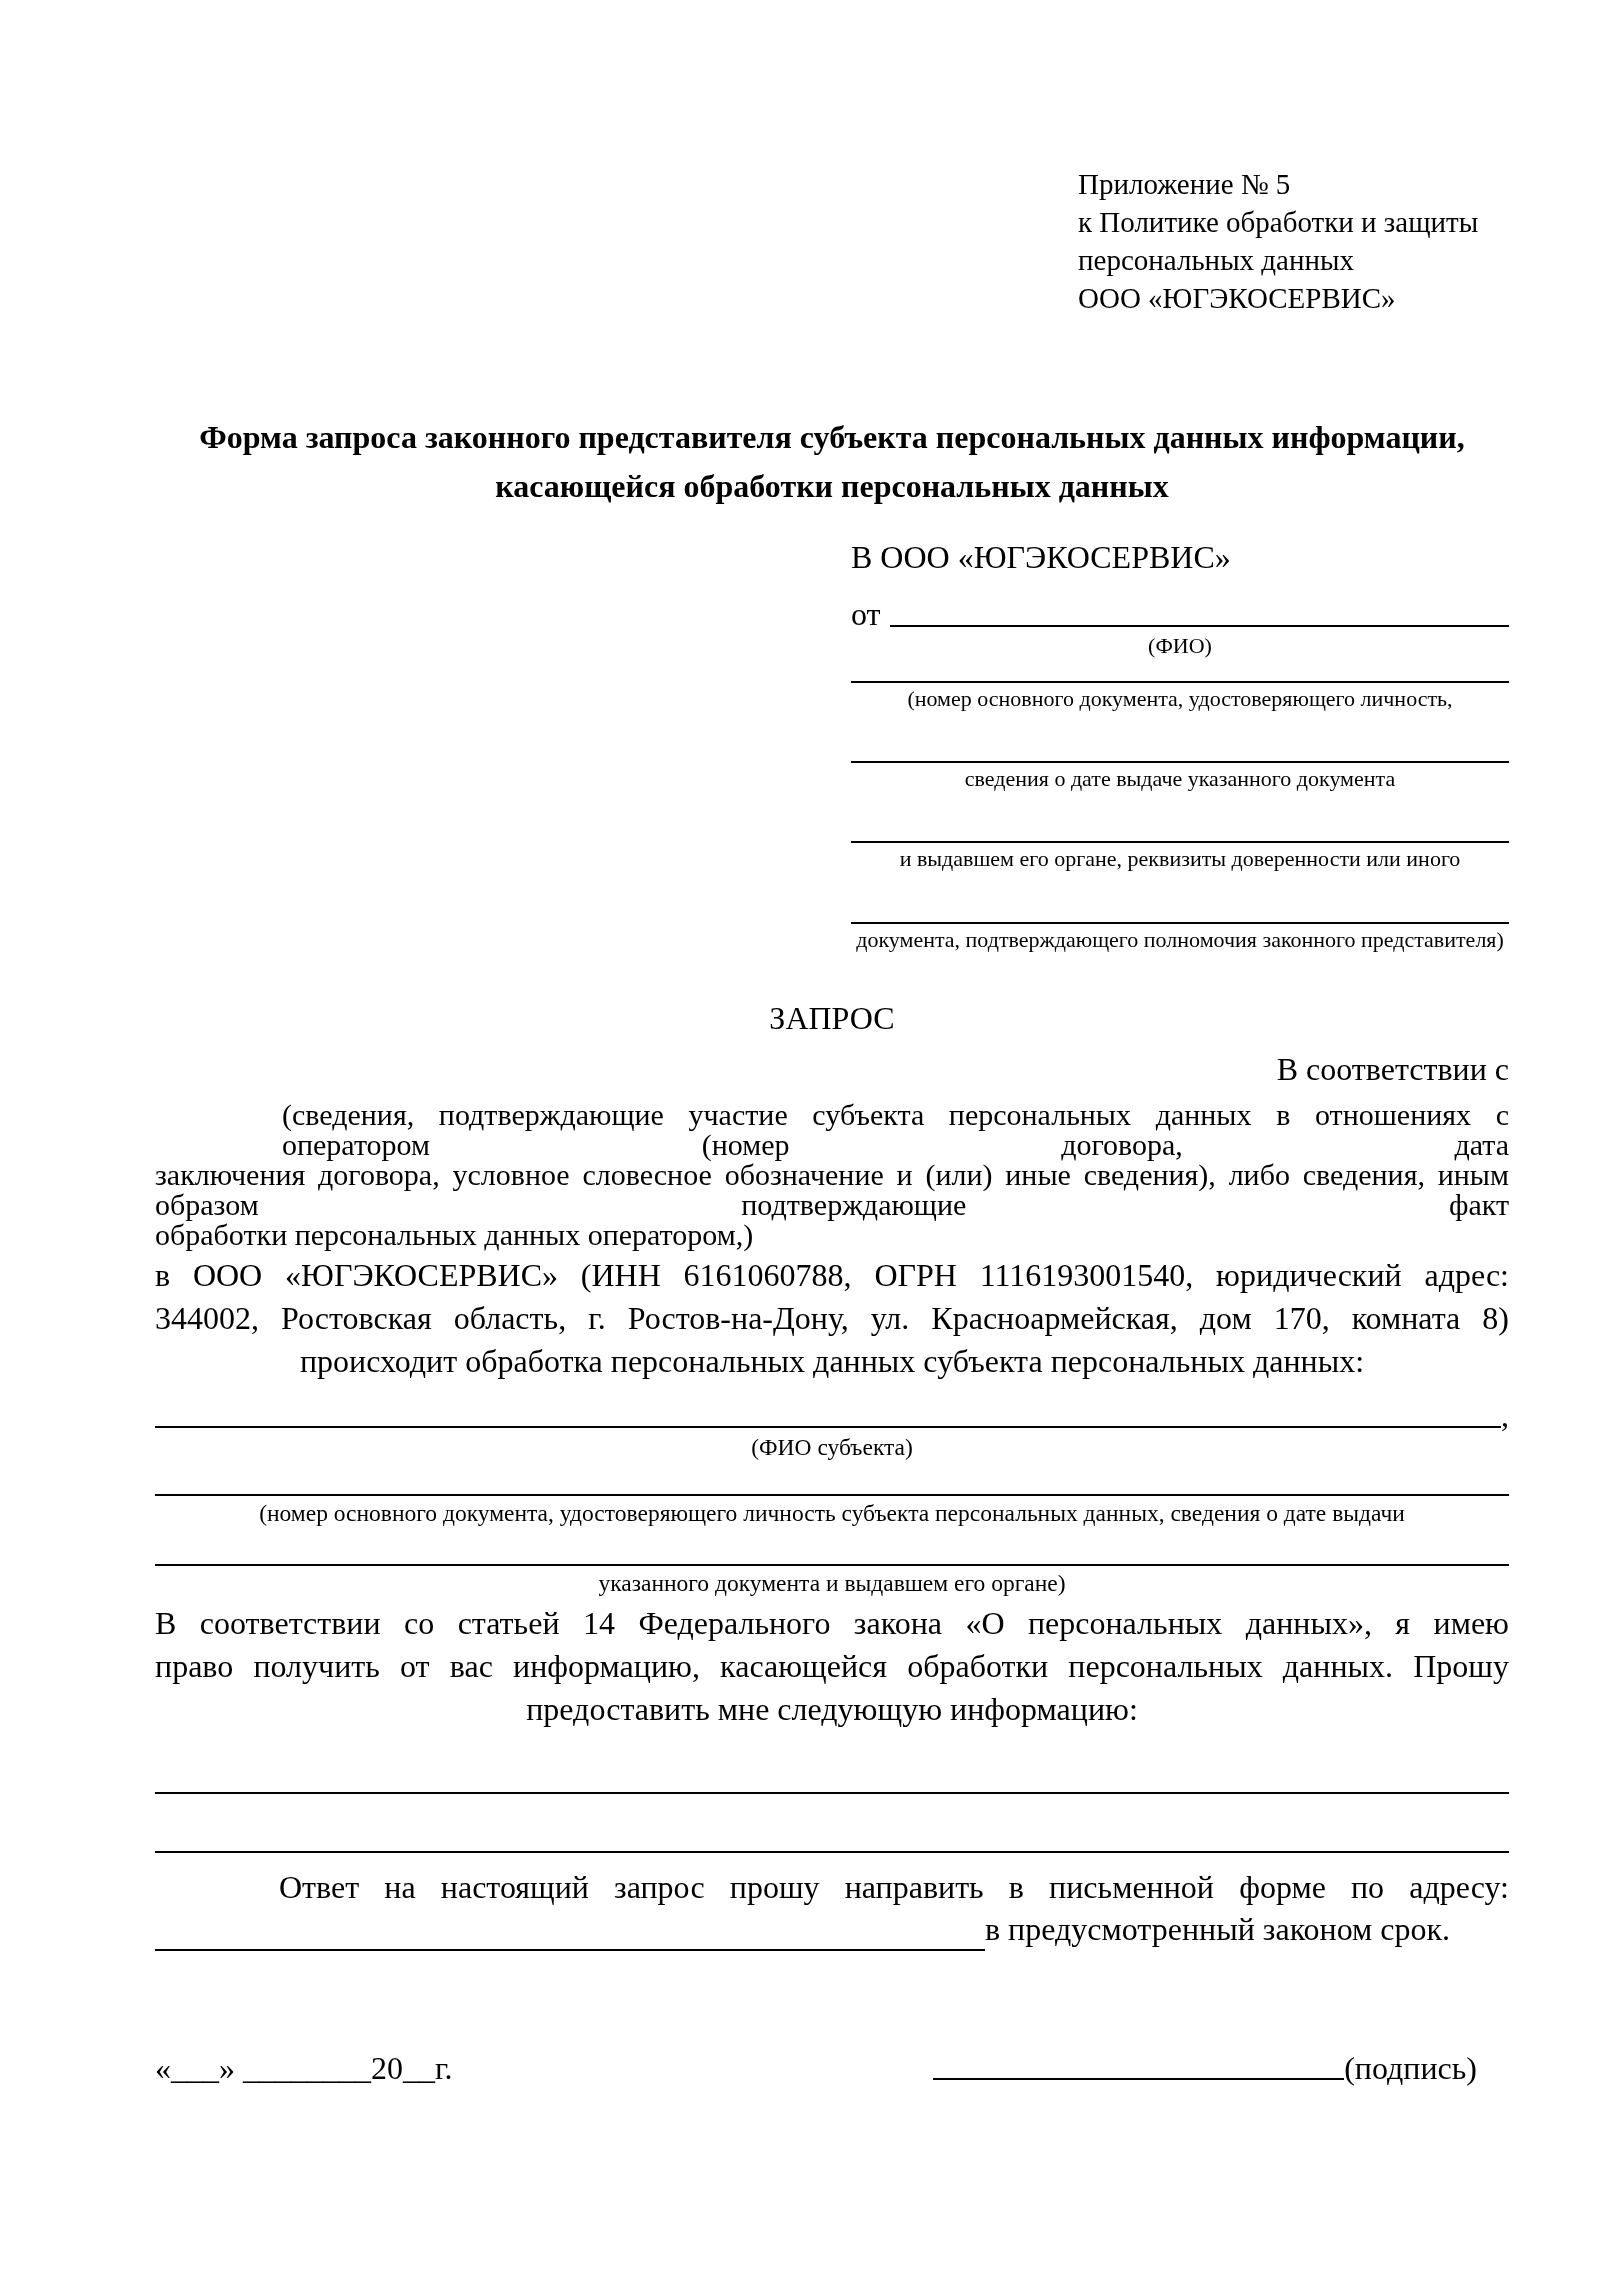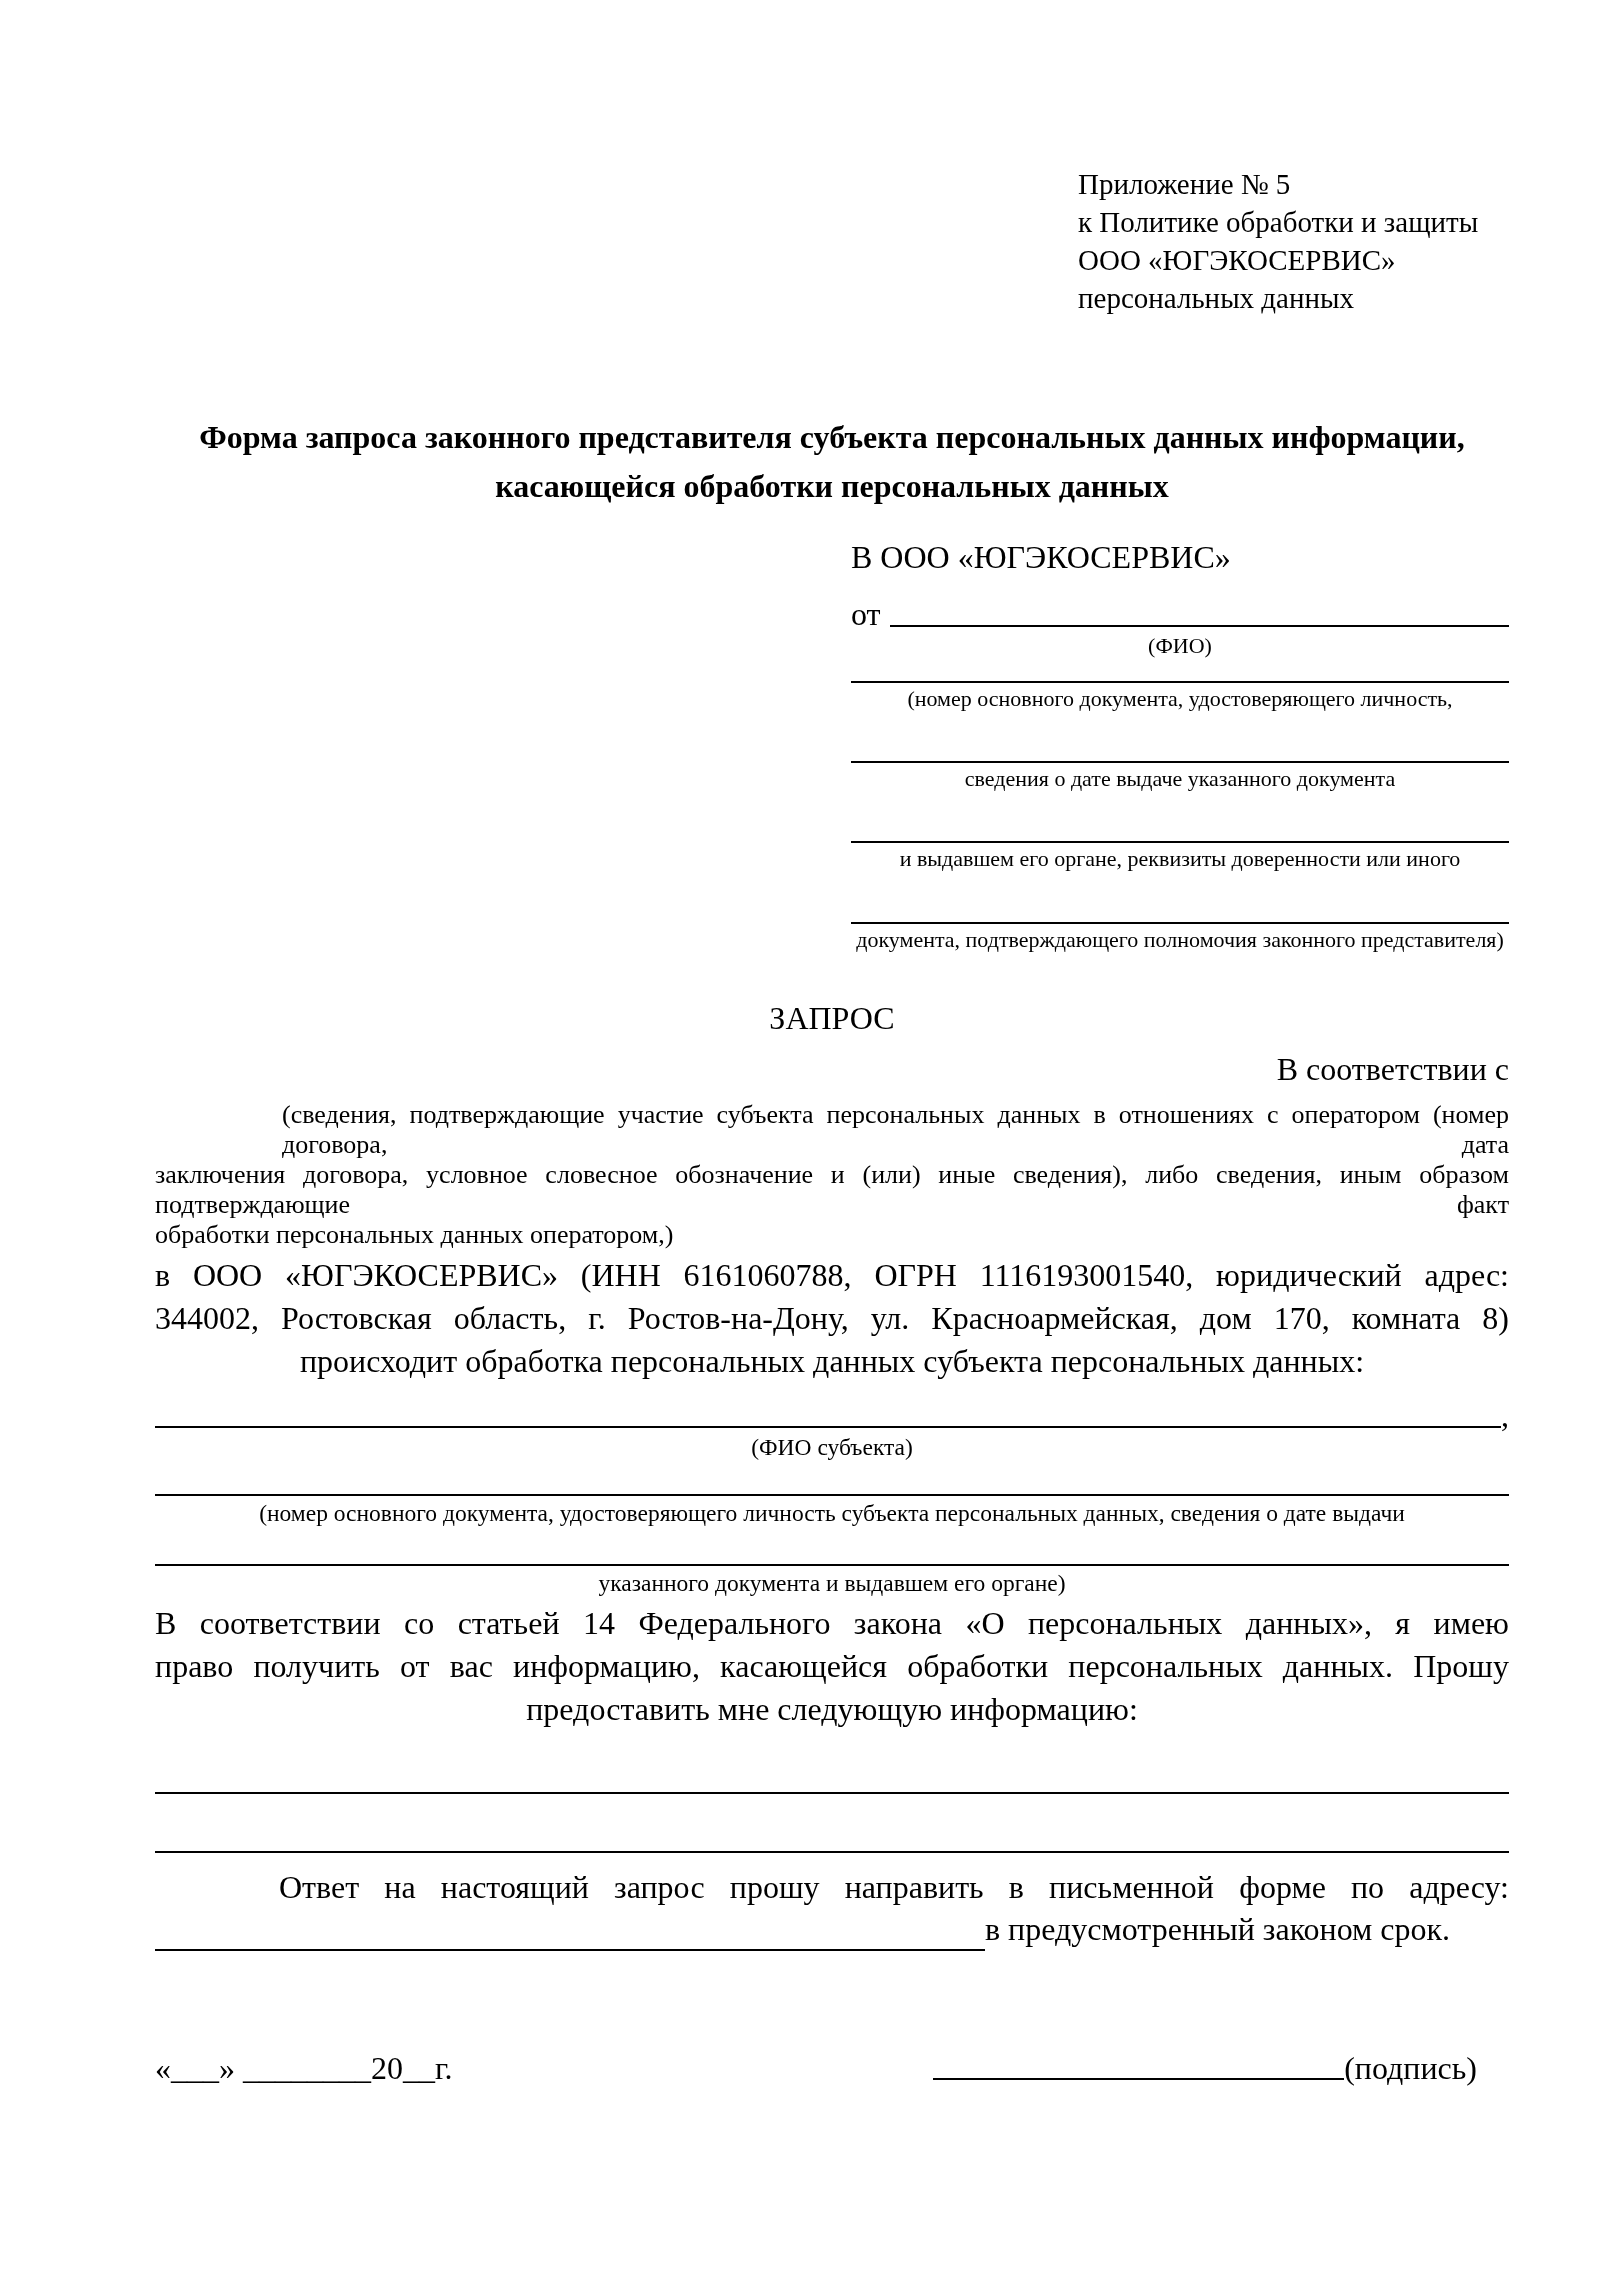--- a/index.html
+++ b/index.html
@@ -28,21 +28,21 @@
   .fill { flex:1; border-bottom:2.9px solid #000; margin-left:9.8px; margin-bottom:5.9px; }
   .acap { font-size:22px; line-height:26.5px; text-align:center; }
   .au-line { border-bottom:2.9px solid #000; height:0; margin-top:49px; margin-bottom:2.9px; }
   .au-line.first { margin-top:21.6px; }
 
   
   .zapros { text-align:center; margin-top:43px; line-height:45px; }
   .intro-row { display:flex; align-items:flex-end; height:49px; margin-top:9.8px;flex-direction:column; }
   .intro-label { padding-left:124px; white-space:nowrap; }
 
-  .scap-l { font-size:26px; line-height:30px; text-align:justify; text-align-last:justify; }
+  .scap-l { font-size:30px; line-height:30px; text-align:justify; text-align-last:justify; }
   .scap-l.first { padding-left:127px; }
   .scap-l.plain { text-align:left; text-align-last:auto; }
 
   .bpar-l { line-height:43px; text-align:justify; text-align-last:justify; }
   .bpar-l.plain { text-align:center; text-align-last:auto; }
   .op-par { margin-top:3.9px; }
 
   .subj-row { display:flex; align-items:flex-end; height:43px; margin-top:7.8px; }
   .subj-fill { flex:1; border-bottom:2.9px solid #000; margin-bottom:5.9px; }
   .mcap { font-size:23.5px; line-height:27.4px; text-align:center; }
@@ -69,22 +69,22 @@
 </style>
 </head>
 <body>
 
 <div class="page">
   <div class="content">
 
     <div class="hdr">
       <div>Приложение № 5</div>
       <div>к Политике обработки и защиты</div>
+      <div>персональных данных</div>
       <div>ООО «ЮГЭКОСЕРВИС»</div>
-      <div>персональных данных</div>
     </div>
 
     <div class="title">Форма запроса законного представителя субъекта персональных данных информации, касающейся обработки персональных данных</div>
 
     <div class="addr">
       <div class="addr-org">В ООО «ЮГЭКОСЕРВИС»</div>
       <div class="from-row">
         <span>от</span>
         <div class="fill"></div>
       </div>

